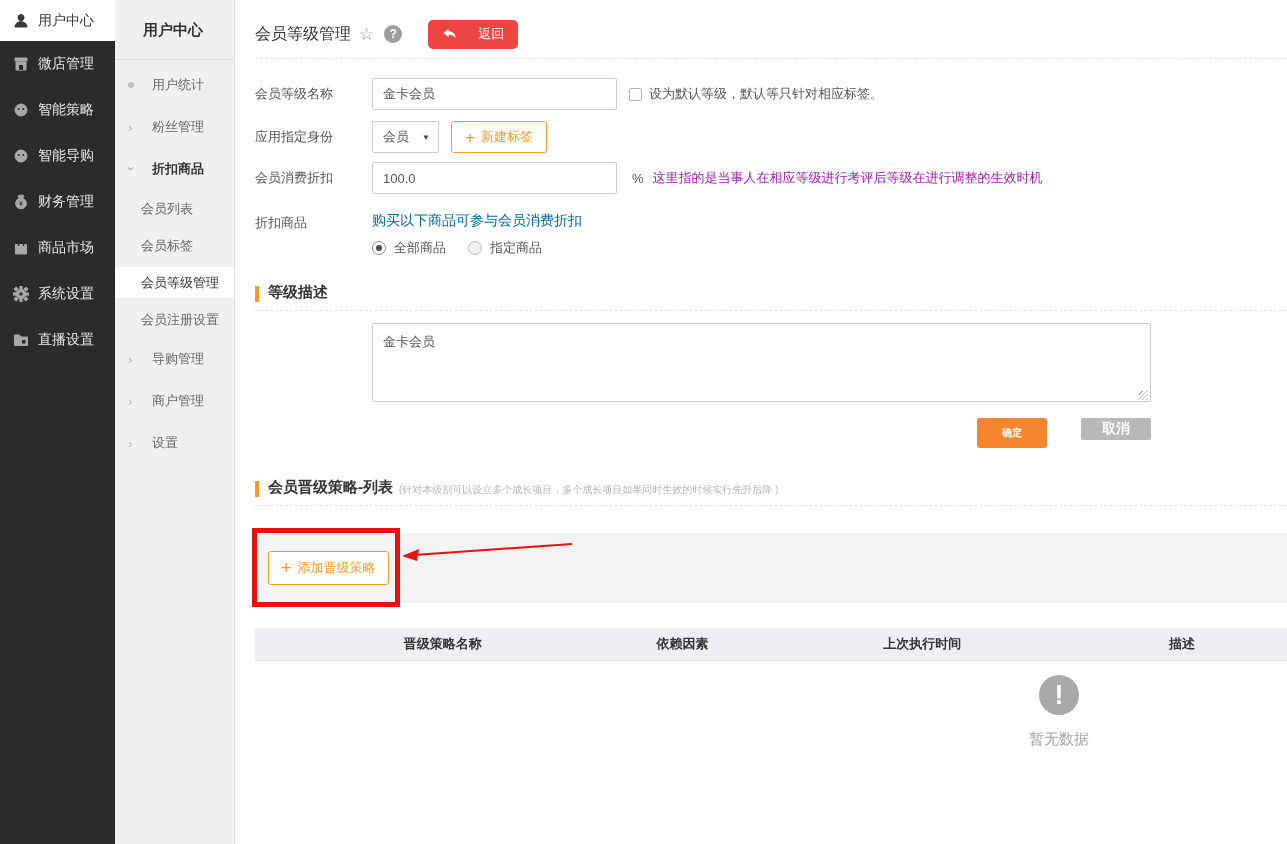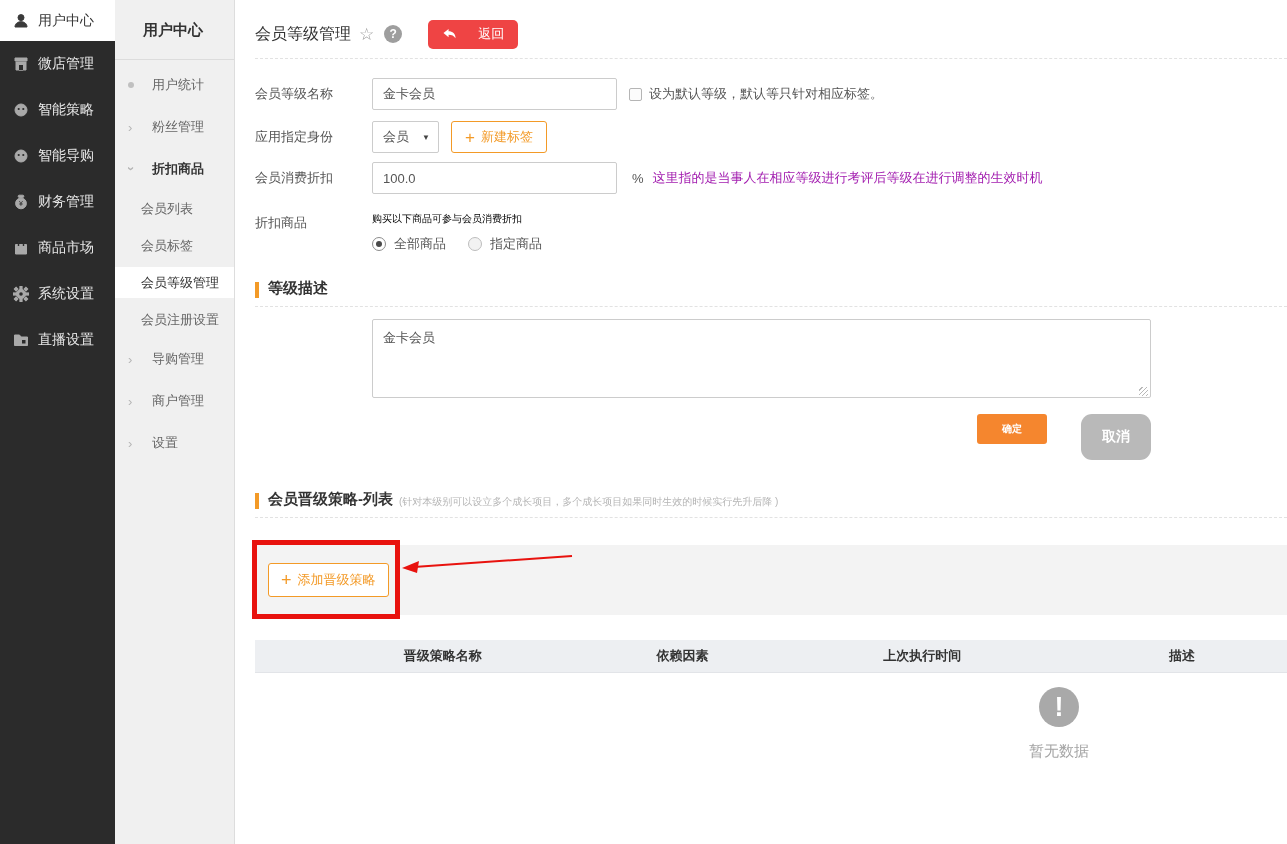--- a/index.html
+++ b/index.html
@@ -77,22 +77,22 @@
 
   .ta-wrap { margin-left:117px; margin-top:12px; width:779px; position:relative; }
   textarea { width:779px; height:79px; border:1px solid #ccc; border-radius:2px;
     resize:none; padding:9px 10px; font-size:13px; color:#555; outline:none;
     font-family:"Liberation Sans","DejaVu Sans",sans-serif; }
   .grip { position:absolute; right:3px; bottom:6px; width:9px; height:9px;
     background:repeating-linear-gradient(135deg,transparent 0 2px,#b9b9b9 2px 3px); }
   .btn-row { width:896px; display:flex; justify-content:flex-end; gap:34px; margin-top:12px; }
   .btn-confirm { width:70px; height:30px; background:#f5862e; border:none;
     border-radius:3px; color:#fff; font-size:10px; font-weight:bold; cursor:pointer; }
-  .btn-cancel { width:70px; height:46px; background:#b9b9b9; border:none;
-    border-radius:11px; color:#fff; font-size:14px; font-weight:bold; cursor:pointer; }
+  .btn-cancel { width:70px; height:22px; background:#b9b9b9; border:none;
+    border-radius:2px; color:#fff; font-size:14px; font-weight:bold; cursor:pointer; }
 
   .band { margin-top:27px; height:70px; background:#f3f3f3; position:relative;
     display:flex; align-items:center; padding-left:13px; }
   .btn-add { height:34px; padding:0 12px; background:#fff; border:1px solid #f39a27;
     border-radius:3px; color:#f39a27; font-size:13px; display:flex; align-items:center;
     gap:6px; cursor:pointer; position:relative; z-index:2; }
   .btn-add .plus { font-size:18px; line-height:1; }
   .red-rect { position:absolute; left:-3px; top:-5px; width:148px; height:79px;
     border:5px solid #e8120e; z-index:3; pointer-events:none; }
   .red-arrow { position:absolute; left:145px; top:4px; z-index:3; pointer-events:none; }
@@ -265,21 +265,21 @@
     <div class="form-row" style="margin-top:9px">
       <span class="form-label">会员消费折扣</span>
       <input class="txt-input" value="100.0" style="">
       <span class="unit">%</span>
       <span class="hint">这里指的是当事人在相应等级进行考评后等级在进行调整的生效时机</span>
     </div>
 
     <div class="form-row top" style="margin-top:18px">
       <span class="form-label" style="margin-top:2px">折扣商品</span>
       <div>
-        <div style="font-size:10px;color:#000000">购买以下商品可参与会员消费折扣</div>
+        <div style="font-size:14px;color:#0369a1">购买以下商品可参与会员消费折扣</div>
         <div class="radio-line">
           <span class="radio on"></span>
           <span class="radio-label">全部商品</span>
           <span class="radio off"></span>
           <span class="radio-label">指定商品</span>
         </div>
       </div>
     </div>
 
     <div class="sec-head" style="margin-top:27px">

